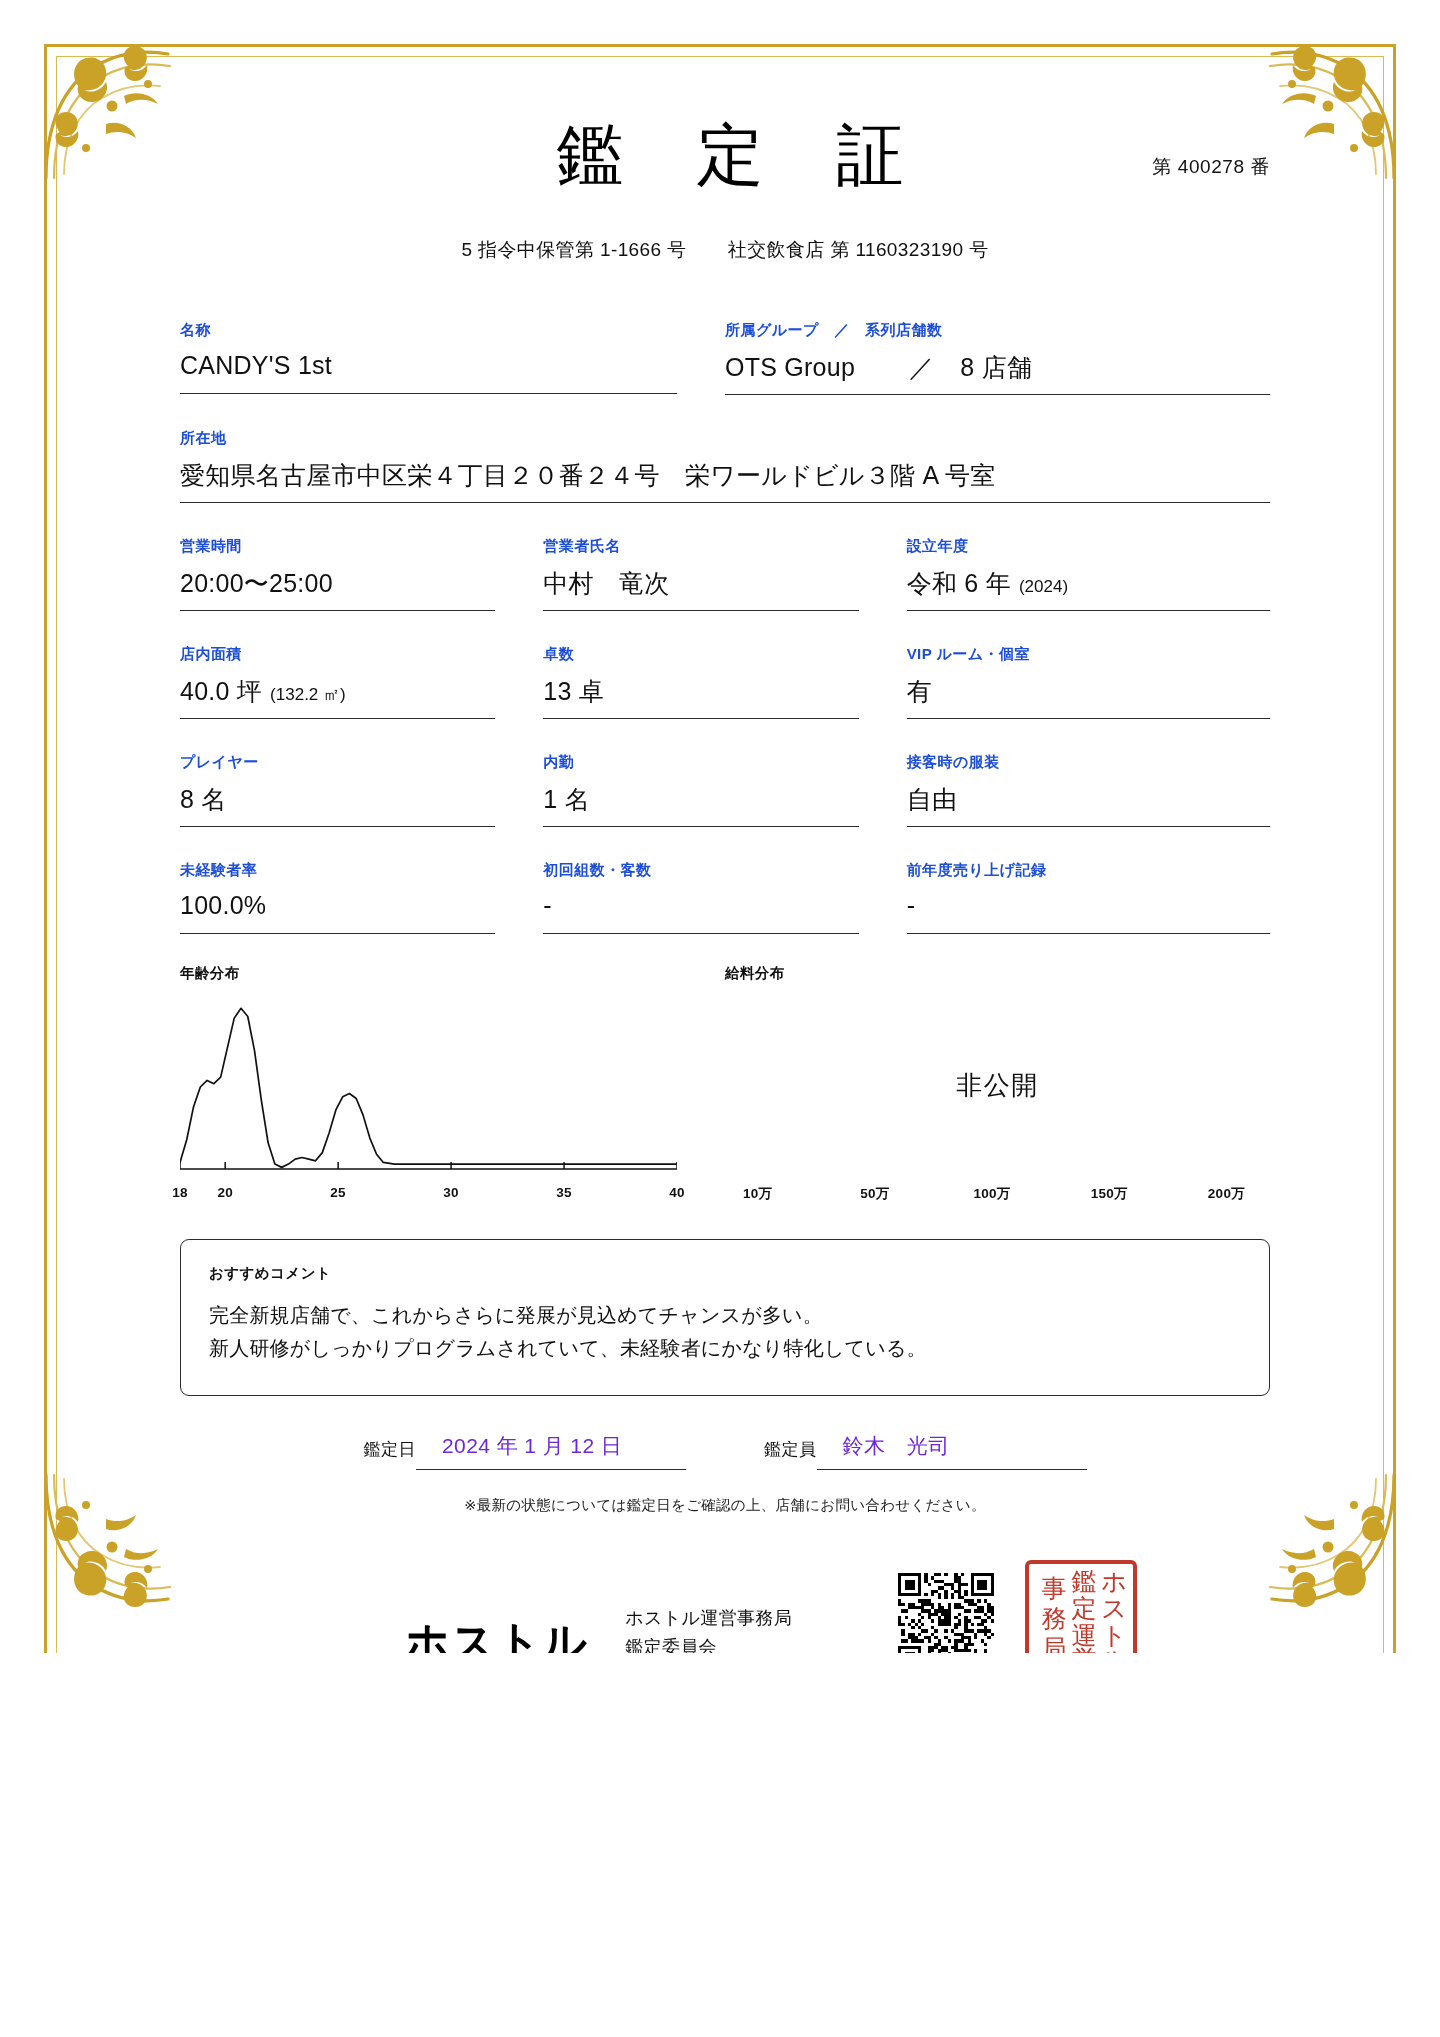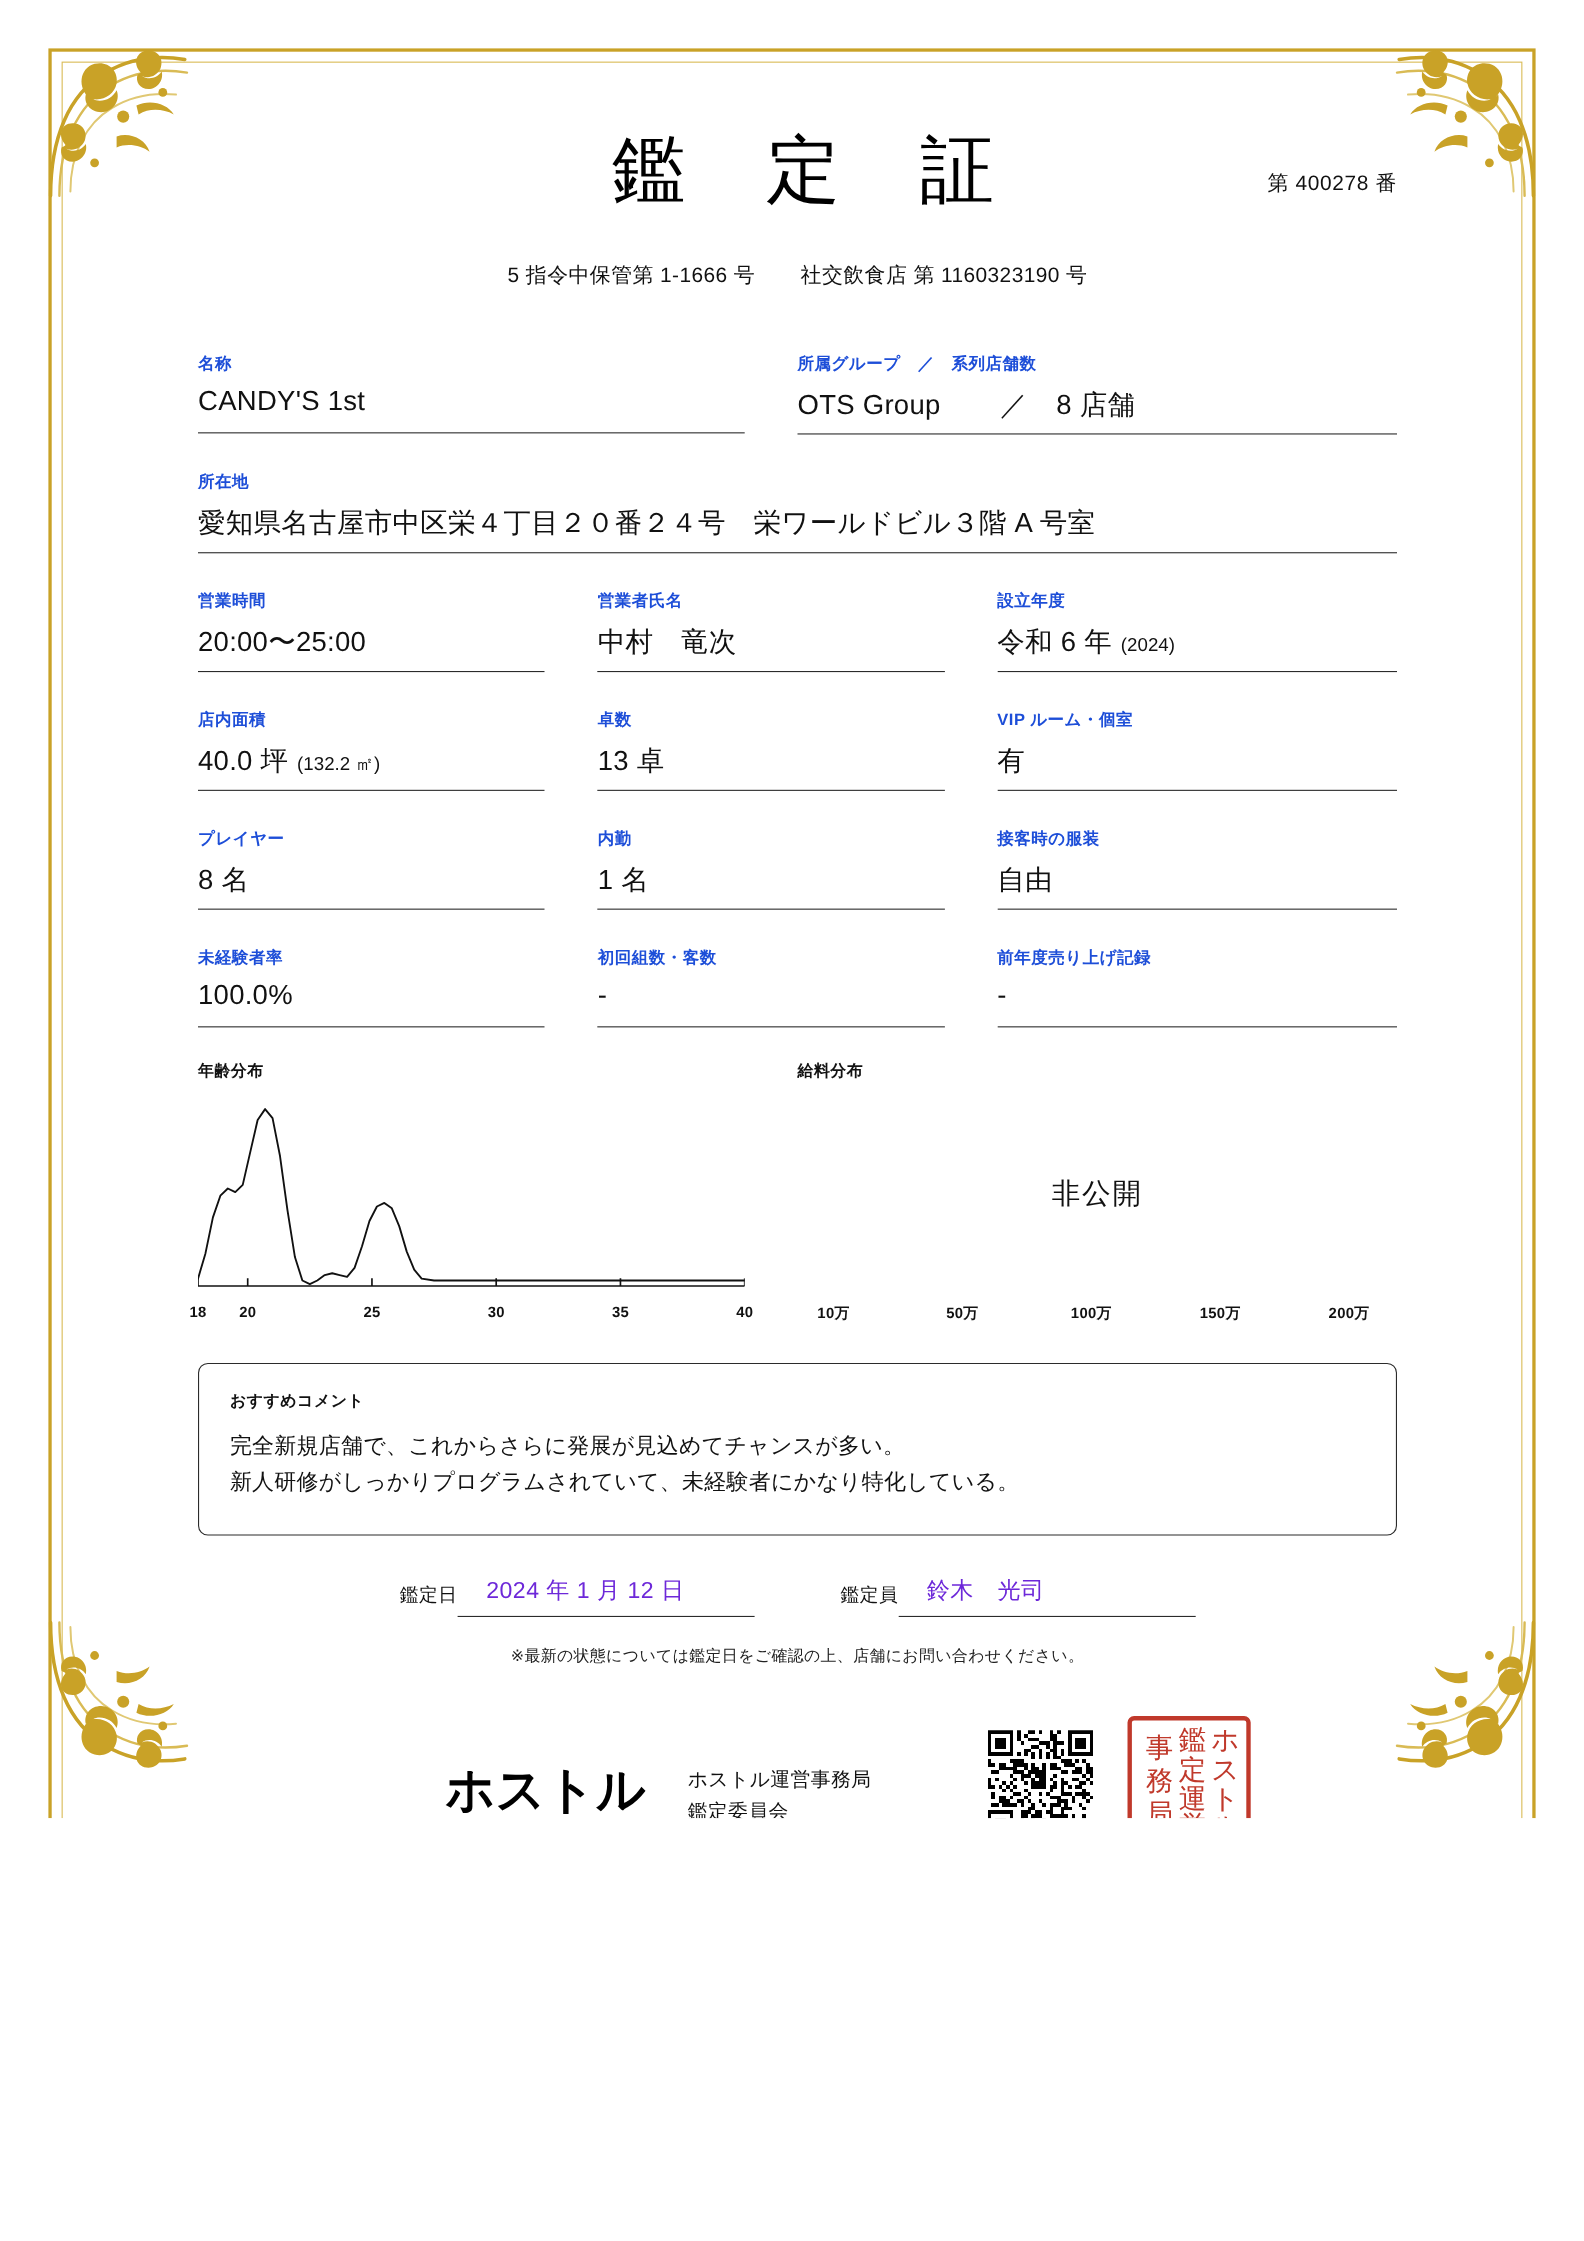--- a/index.html
+++ b/index.html
@@ -245,21 +245,21 @@
   .footer {
     position: relative;
     margin-top: 30px;
     height: 126px;
   }
   .brand-wrap {
     position: absolute;
     left: 225px;
     bottom: 6px;
     display: flex;
-    align-items: flex-start;
+    align-items: flex-end;
     gap: 30px;
   }
   .brand-logo {
     font-family: "Liberation Sans", sans-serif;
     font-size: 46px;
     font-weight: 900;
     letter-spacing: 0.01em;
     color: #000;
     line-height: 1;
     transform: scaleX(0.96);

